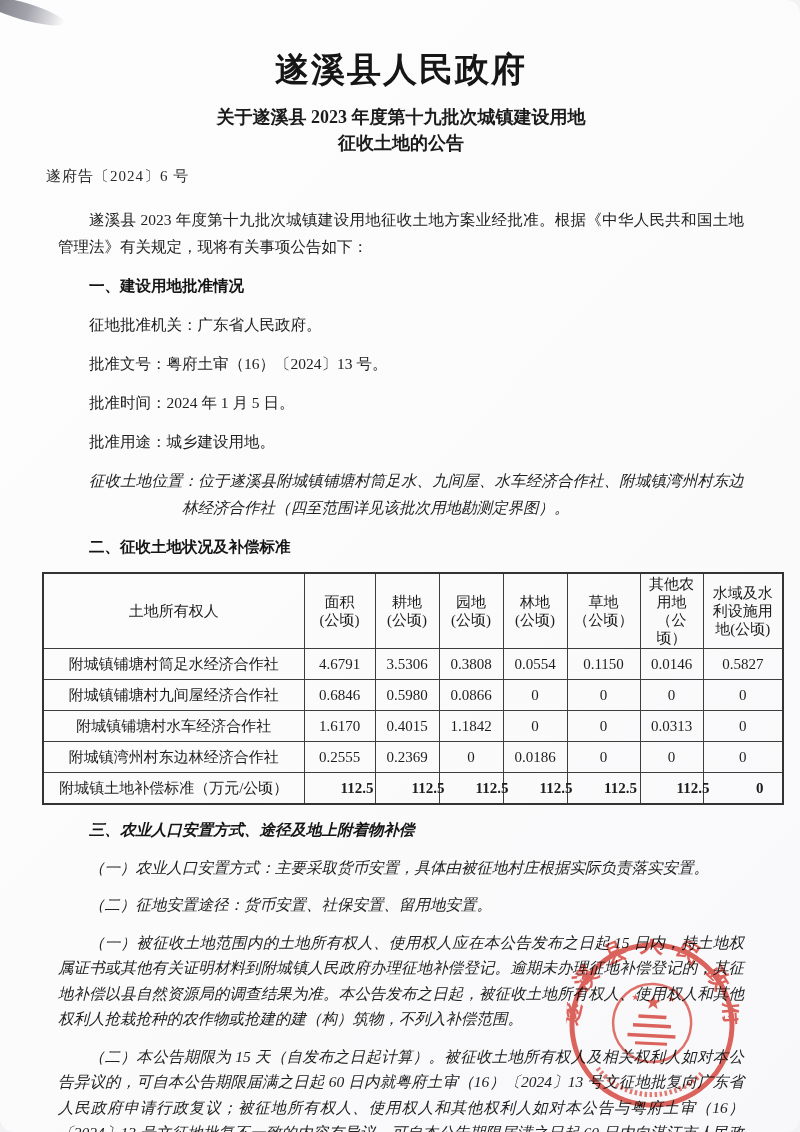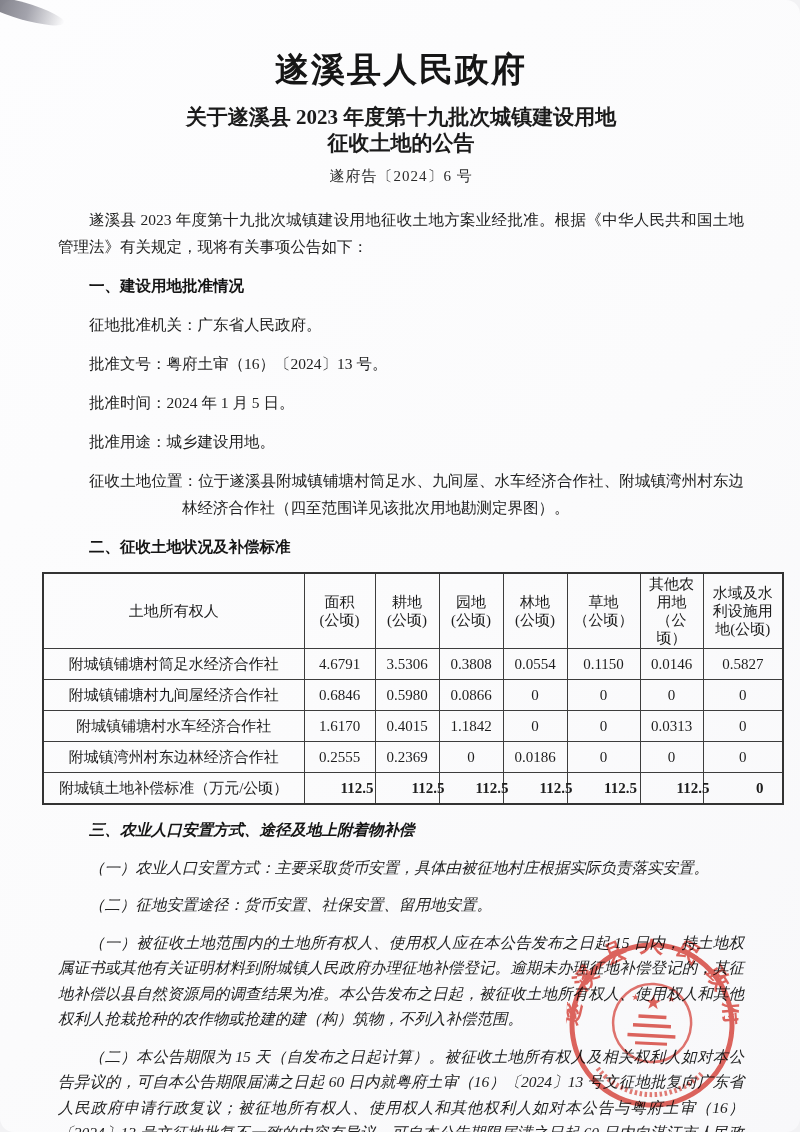--- a/index.html
+++ b/index.html
@@ -19,31 +19,31 @@
     position:absolute;left:-16px;top:-9px;width:86px;height:17px;
     background:linear-gradient(90deg,#4e4e58 0%,#8d8d98 55%,rgba(200,200,210,0) 100%);
     transform:rotate(16deg);transform-origin:left top;border-radius:50%;opacity:.8;
   }
   .content{position:absolute;left:46px;right:44px;top:0;}
   .org-title{
     margin:50px 0 14px 0;text-align:center;
     font-size:34px;font-weight:bold;letter-spacing:2px;line-height:40px;color:#161616;
   }
   .subtitle{
-    text-align:center;font-size:21px;font-weight:bold;line-height:26px;color:#1b1b1b;
+    text-align:center;font-size:18px;font-weight:bold;line-height:26px;color:#1b1b1b;
     margin:0 0 10px 0;
   }
   .doc-number{
-    text-align:center;font-size:15px;line-height:20px;margin:0 0 20px 0;letter-spacing:1px;color:#2a2a2a;
+    text-align:left;font-size:15px;line-height:20px;margin:0 0 20px 0;letter-spacing:1px;color:#2a2a2a;
   }
   .bodytext{font-size:15.5px;line-height:27px;text-align:justify;color:#222;}
   .bodytext p{margin:12px;}
   .p-ind{text-indent:2em;}
   .p-head{text-indent:2em;font-weight:bold;color:#151515;}
-  .p-hang{padding-left:8em;text-indent:-6em;}
+  .p-hang{padding-left:8em;text-indent:-6em;font-style:italic;}
   .lower{font-size:15.5px;line-height:25.5px;font-style:italic;}
   table.land{
     border-collapse:collapse;table-layout:fixed;
     width:740px;margin:3px 0 5px -4px;
     font-size:15px;color:#1d1d1d;
   }
   table.land th,table.land td{
     border:1.5px solid #3d3d3d;
     text-align:center;vertical-align:middle;
     padding:1px 2px;

